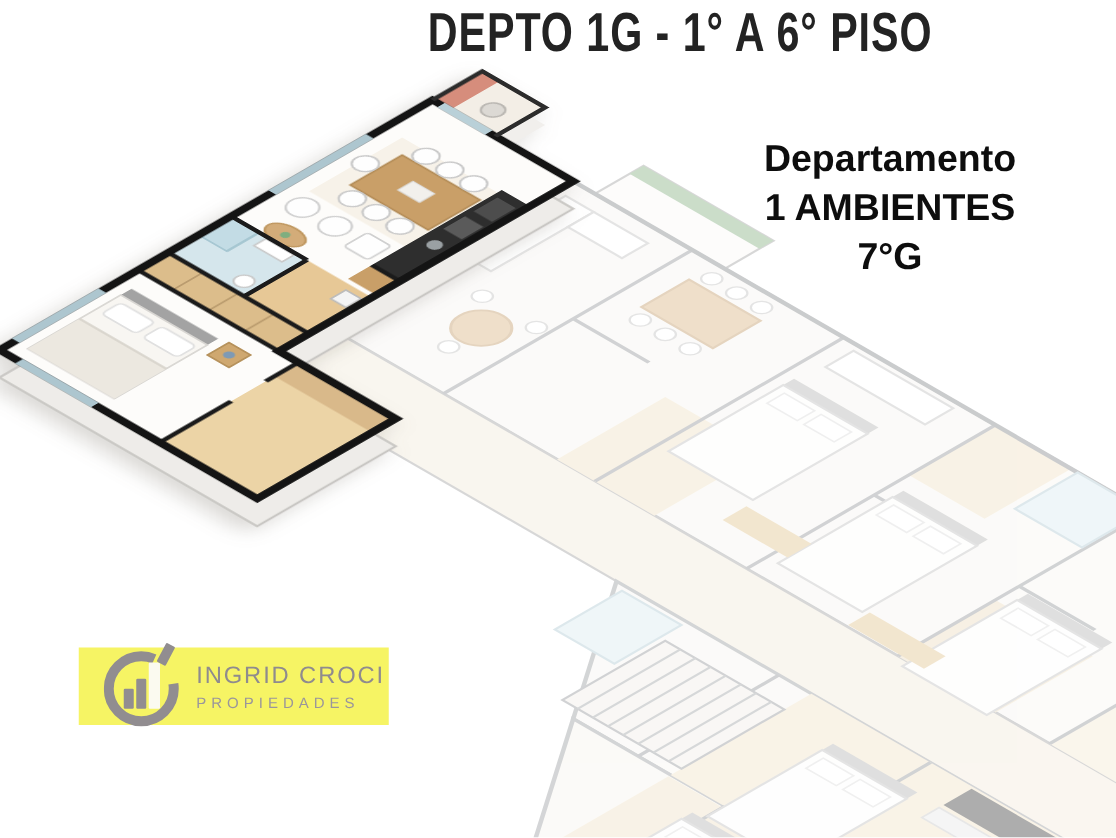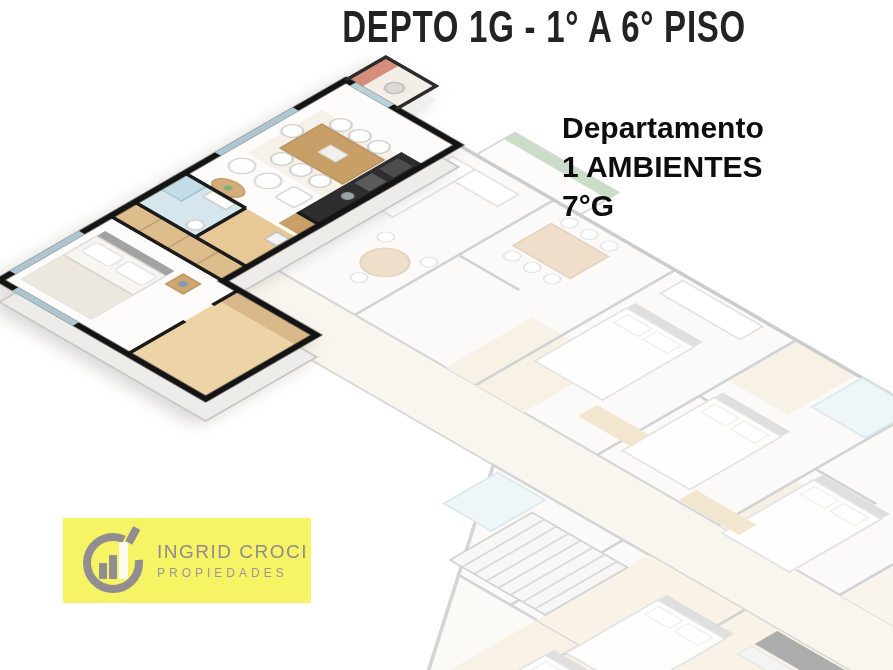--- a/index.html
+++ b/index.html
@@ -10,25 +10,25 @@
   .plan{position:absolute;left:0;top:0;width:893px;height:670px;}
   .unit{filter:drop-shadow(0 10px 9px rgba(90,80,70,.22));}
   .title{
     position:absolute;top:2px;left:0;width:100%;margin:0;
     text-align:center;padding-left:196px;box-sizing:border-box;
     font-size:44px;font-weight:700;color:#232323;white-space:nowrap;
   }
   .title span{display:inline-block;transform:scaleX(.75);transform-origin:center;letter-spacing:1px;}
   .info{
     position:absolute;left:562px;top:108px;width:300px;
-    font-size:30px;font-weight:700;color:#0d0d0d;
+    text-align:center;font-size:30px;font-weight:700;color:#0d0d0d;
     line-height:39px;
   }
   .logo{
-    position:absolute;left:63px;top:518px;width:248px;height:85px;
+    position:absolute;left:63px;top:518px;width:248px;height:62px;
     background:#f6f464;display:flex;align-items:center;
     padding-left:20px;box-sizing:border-box;gap:10px;
   }
   .logo-icon{flex:0 0 auto;display:block;}
   .logo-text{display:flex;flex-direction:column;gap:3px;}
   .logo-name{font-size:19px;letter-spacing:1.5px;color:#8f8b8e;white-space:nowrap;}
   .logo-sub{font-size:12px;letter-spacing:4px;color:#9a969b;white-space:nowrap;}
 </style>
 </head>
 <body>

